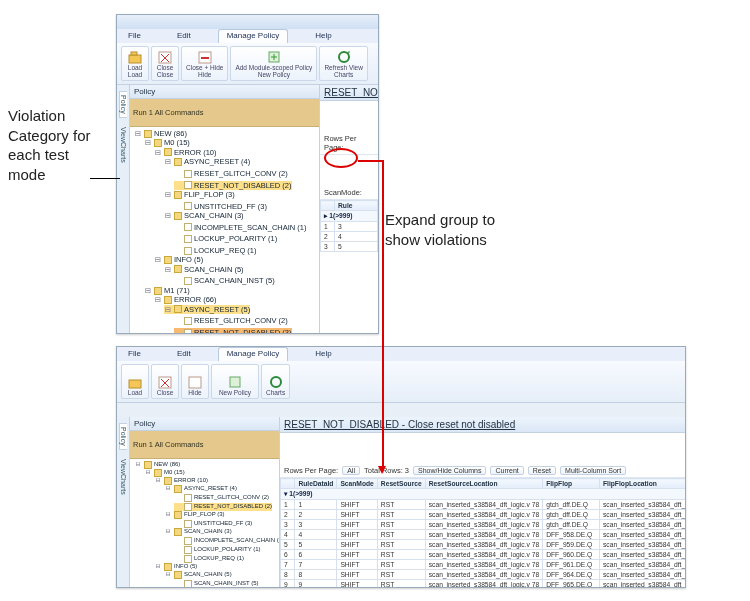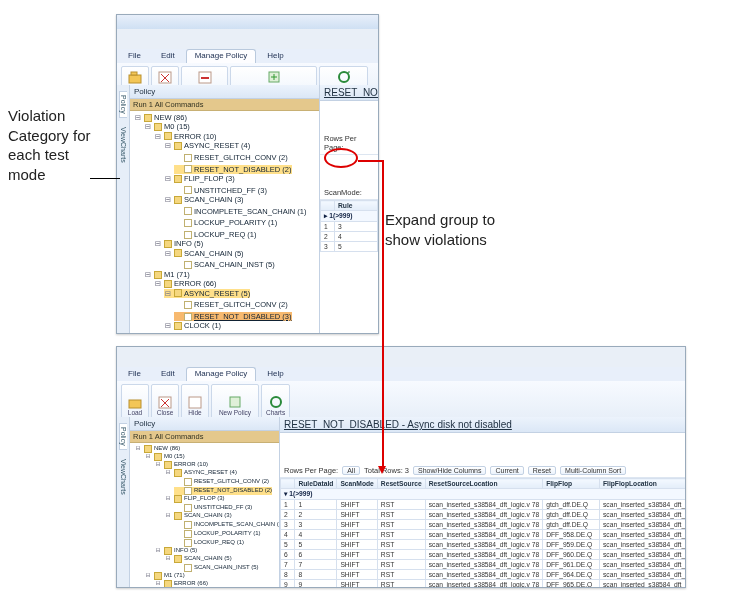--- a/index.html
+++ b/index.html
@@ -70,22 +70,21 @@
     font-size:8px;
     color:#234;
     white-space:nowrap;
     overflow:hidden;
   }
   .menu-tabs {
     display:flex;
     background:#e8effa;
     height:14px;
     padding:0 2px;
-    gap:2px;
-    margin-top:20px;
+    gap:18px;
   }
   .menu-tab {
     padding:1px 8px;
     font-size:8px;
     color:#235;
     border:1px solid transparent;
     border-bottom:none;
     cursor:pointer;
   }
   .menu-tab.active {
@@ -151,21 +150,21 @@
   .treepanel .pane-title {
     background:linear-gradient(#ecf3fc,#dbe7f6);
     border-bottom:1px solid #c3d1e3;
     font-size:8px;
     padding:2px 4px;
     color:#234;
   }
   .treepanel .subtitle {
     background:#e4c88c;
     font-size:7.5px;
-    padding:1px 3px;
+    padding:9px 3px;
     color:#332;
     border-bottom:1px solid #c8b074;
   }
   .tree {
     flex:1;
     overflow:auto;
     padding:2px 2px 2px 2px;
     font-size:7.5px;
     line-height:1.25;
     color:#123;
@@ -655,21 +654,21 @@
                       </span>
         </li>
 
       </ul></li>
     </ul></li>
   </ul>
         </div>
     </div>
 
     <div class="rightpane">
-      <div class="rtitle">RESET_NOT_DISABLED - Async disk not disabled</div>
+      <div class="rtitle">RESET_NOT_DISABLED - Close reset not disabled</div>
       <div class="rp-bar">
         <span>Rows Per Page:</span>
         <span class="btn">All</span>
         <span>Total Rows: 3</span>
         <span class="btn">Show/Hide Columns</span>
         <span class="btn">Current</span>
         <span class="btn">Reset</span>
         <span class="btn">Multi-Column Sort</span>
       </div>
       <div class="grid">

